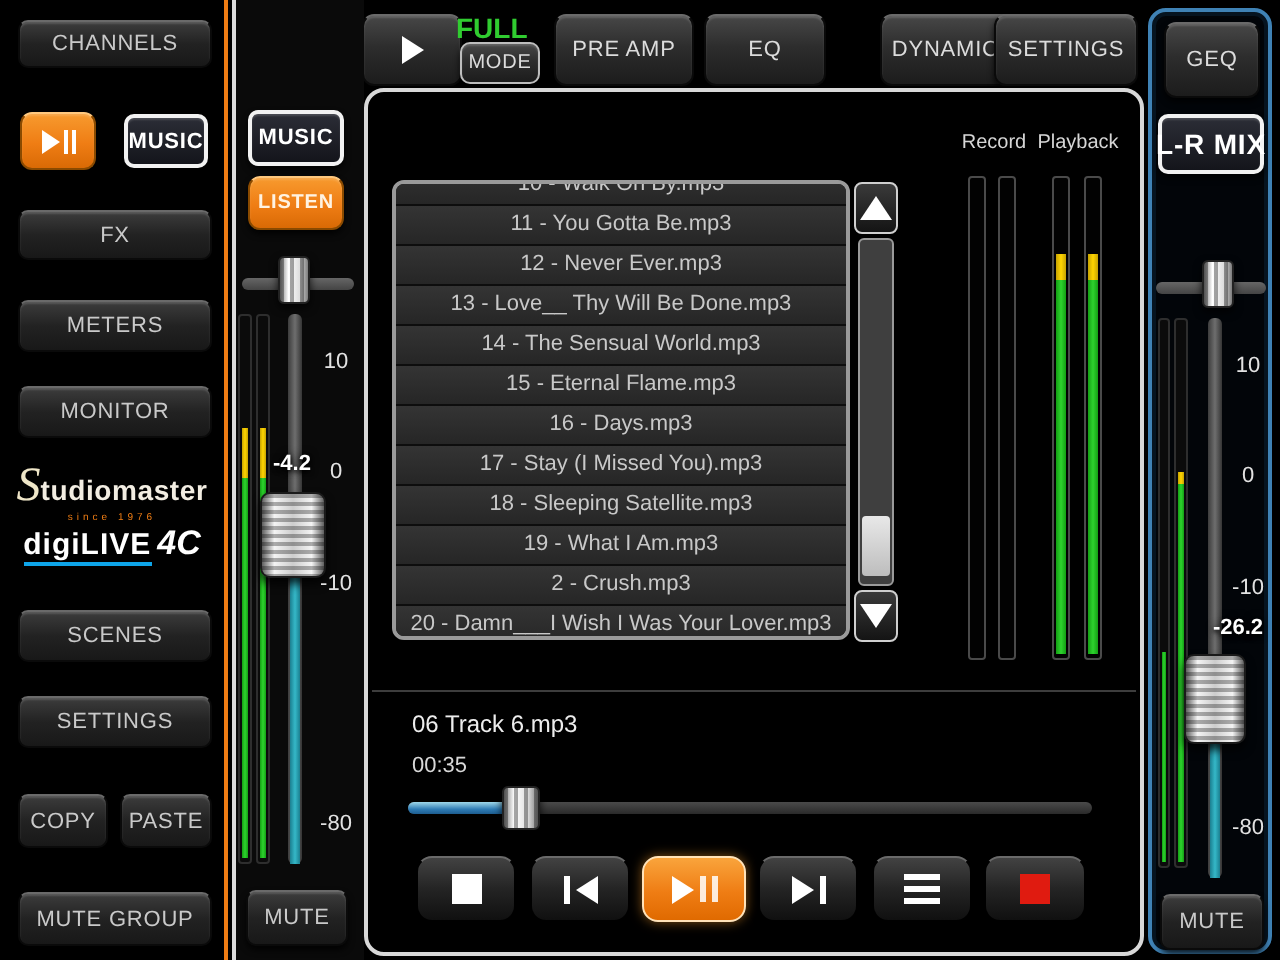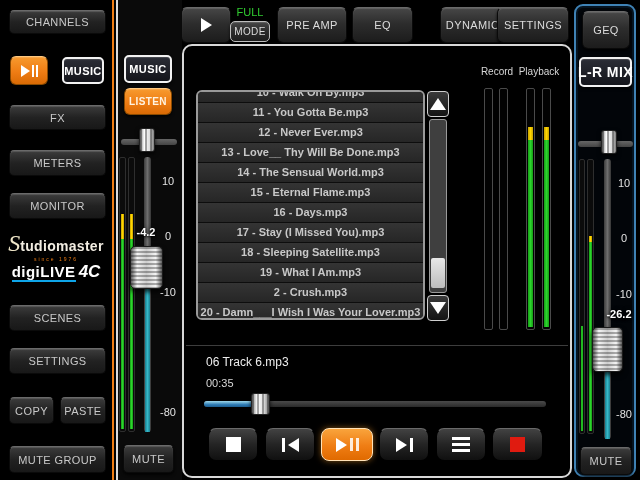--- a/index.html
+++ b/index.html
@@ -71,21 +71,21 @@
   
   .panel{position:absolute;left:182px;top:44px;width:390px;height:434px;background:#000;
        border:2px solid #d8d8d8;border-radius:10px;}
   .panel-divider{position:absolute;left:186px;top:345px;width:382px;height:1px;background:#3d3d3d;}
 
   .playlist{position:absolute;left:196px;top:90px;width:229px;height:230px;background:#161616;
        border:2px solid #9a9a9a;border-radius:6px;overflow:hidden;}
   .playlist-inner{position:absolute;left:0;right:0;top:-9px;}
   .plrow{height:20px;line-height:19px;text-align:center;font-size:11px;color:#c8c8c8;
        background:linear-gradient(180deg,#343434,#262626);border-bottom:1px solid #0d0d0d;
-       overflow:hidden;white-space:nowrap;cursor:pointer;font-weight:bold;}
+       overflow:hidden;white-space:nowrap;cursor:pointer;}
 
   .scrollbar{position:absolute;left:427px;top:91px;width:22px;height:230px;}
   .scroll-btn{position:absolute;left:0;width:22px;height:26px;display:flex;align-items:center;justify-content:center;
        background:linear-gradient(180deg,#3a3a3a,#141414);border:1px solid #cfcfcf;border-radius:4px;cursor:pointer;}
   .scroll-track{position:absolute;left:2px;top:28px;width:18px;height:174px;background:#3f3f3f;
        border:1px solid #9a9a9a;border-radius:3px;cursor:pointer;}
   .scroll-thumb{position:absolute;left:1px;width:14px;top:138px;height:30px;background:linear-gradient(180deg,#e8e8e8,#bdbdbd);border-radius:2px;cursor:grab;}
 
   .meter-label{position:absolute;width:56px;text-align:center;color:#d6d6d6;font-size:10px;}
   .io-meter{position:absolute;width:9px;top:88px;height:242px;background:#020202;border:1px solid #4a4a4a;border-radius:2px;overflow:hidden;}
@@ -98,22 +98,22 @@
   .progress-knob{position:absolute;left:251px;top:393px;width:19px;height:22px;}
 
   .tbtn{position:absolute;top:428px;height:33px;display:flex;align-items:center;justify-content:center;gap:3px;
        background:linear-gradient(180deg,#424242 0%,#242424 50%,#101010 100%);
        border:1px solid #000;border-top:1px solid #6a6a6a;border-radius:8px;cursor:pointer;
        box-shadow:0 2px 3px rgba(0,0,0,.8);}
   .tbtn.play{background:linear-gradient(180deg,#f9a43c 0%,#ef7d14 55%,#e06a00 100%);
        border:1px solid #ffe2b8;box-shadow:0 0 6px rgba(255,160,40,.5);}
   .tbtn.play .ibar{background:rgba(255,255,255,.85);height:13px;width:3px;}
 
-  .toolbar-mode-value{position:absolute;left:228px;top:6px;width:44px;text-align:center;
-       color:var(--mode-green,#30cc30);font-size:11px;font-weight:normal;}
+  .toolbar-mode-value{position:absolute;left:228px;top:6px;width:44px;text-align:left;
+       color:var(--mode-green,#30cc30);font-size:14px;font-weight:bold;}
   .mode-btn{border-radius:5px;border:1px solid #bdbdbd;font-size:10px;}
   .play-icon{display:flex;align-items:center;gap:2px;}
 </style>
 </head>
 <body>
 
 <div class="screen">
 
   <div>
     <div class="btn btn-side" style="left:9px;top:10px;width:97px;height:24px;">

